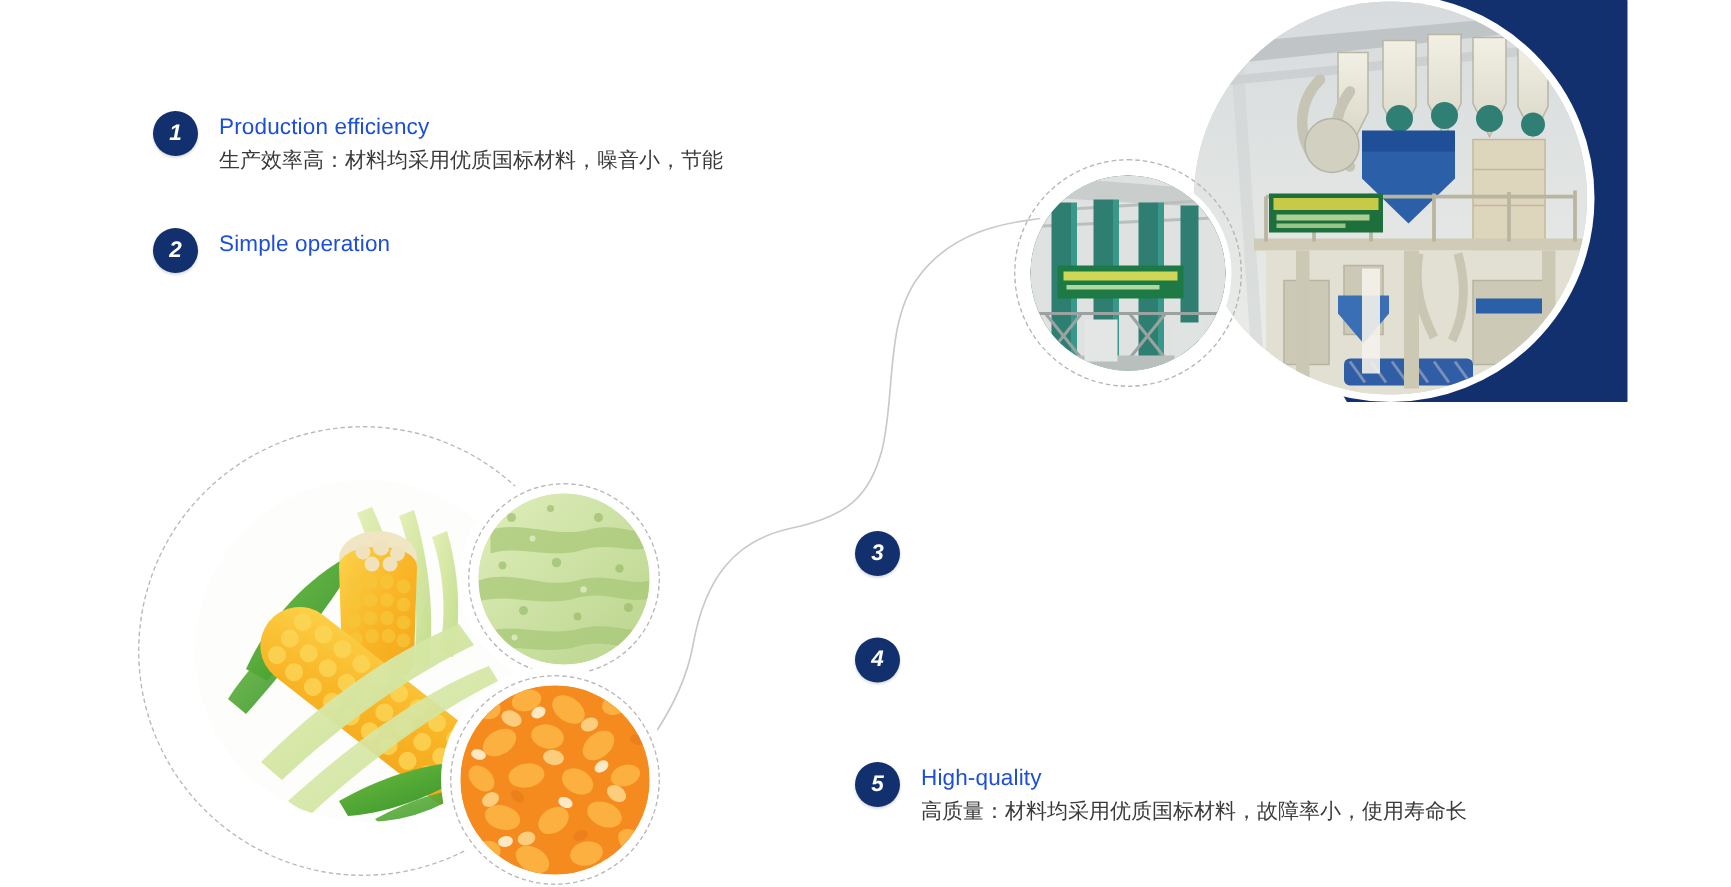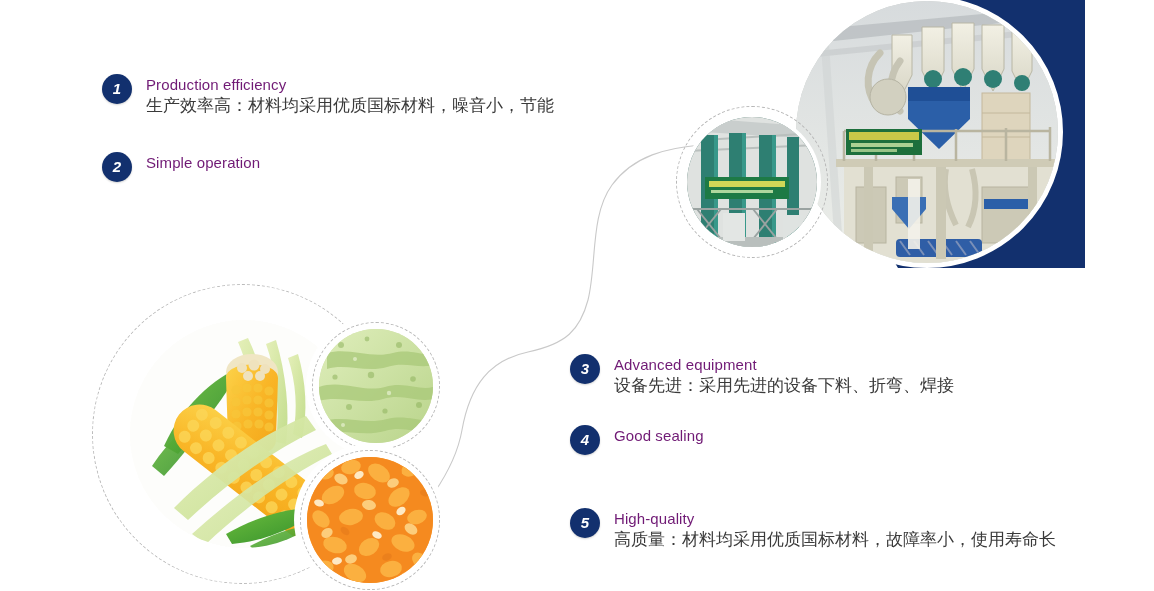--- a/index.html
+++ b/index.html
@@ -47,29 +47,29 @@
     line-height: 30px;
     text-align: center;
     letter-spacing: 0;
     box-shadow: 0 1px 2px rgba(0,0,0,0.18);
   }
   .feature-text {
     margin-left: 14px;
     padding-top: 1px;
   }
   .feat-en {
-    color: #701a75;
+    color: #1d4ed8;
     font-size: 15px;
     line-height: 19px;
     white-space: nowrap;
     letter-spacing: .1px;
   }
   .feat-cn {
     color: #3a3a3a;
-    font-size: 17px;
+    font-size: 14px;
     line-height: 22px;
     white-space: nowrap;
     margin-top: 1px;
   }
 
   
   #feature-1 { left: 102px; top: 74px; }
   #feature-2 { left: 102px; top: 152px; }
   
   #feature-3 { left: 570px; top: 354px; }
@@ -553,30 +553,25 @@
 
   <div class="feature" id="feature-2">
     <div class="badge">2</div>
     <div class="feature-text">
       <div class="feat-en">Simple operation</div>
     </div>
   </div>
 
   <div class="feature" id="feature-3">
     <div class="badge">3</div>
-    <div class="feature-text">
-      <div class="feat-en">Advanced equipment</div>
-      <div class="feat-cn">设备先进：采用先进的设备下料、折弯、焊接</div>
-    </div>
   </div>
 
   <div class="feature" id="feature-4">
     <div class="badge">4</div>
     <div class="feature-text">
-      <div class="feat-en">Good sealing</div>
     </div>
   </div>
 
   <div class="feature" id="feature-5">
     <div class="badge">5</div>
     <div class="feature-text">
       <div class="feat-en">High-quality</div>
       <div class="feat-cn">高质量：材料均采用优质国标材料，故障率小，使用寿命长</div>
     </div>
   </div>

